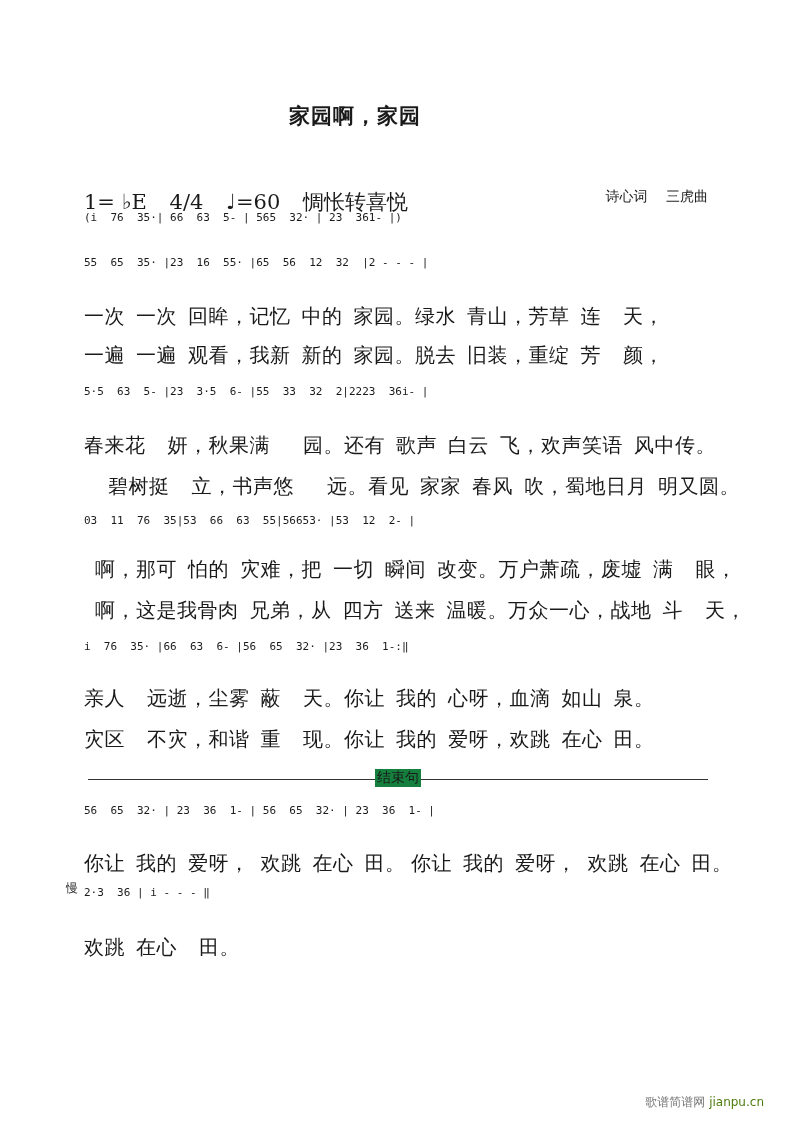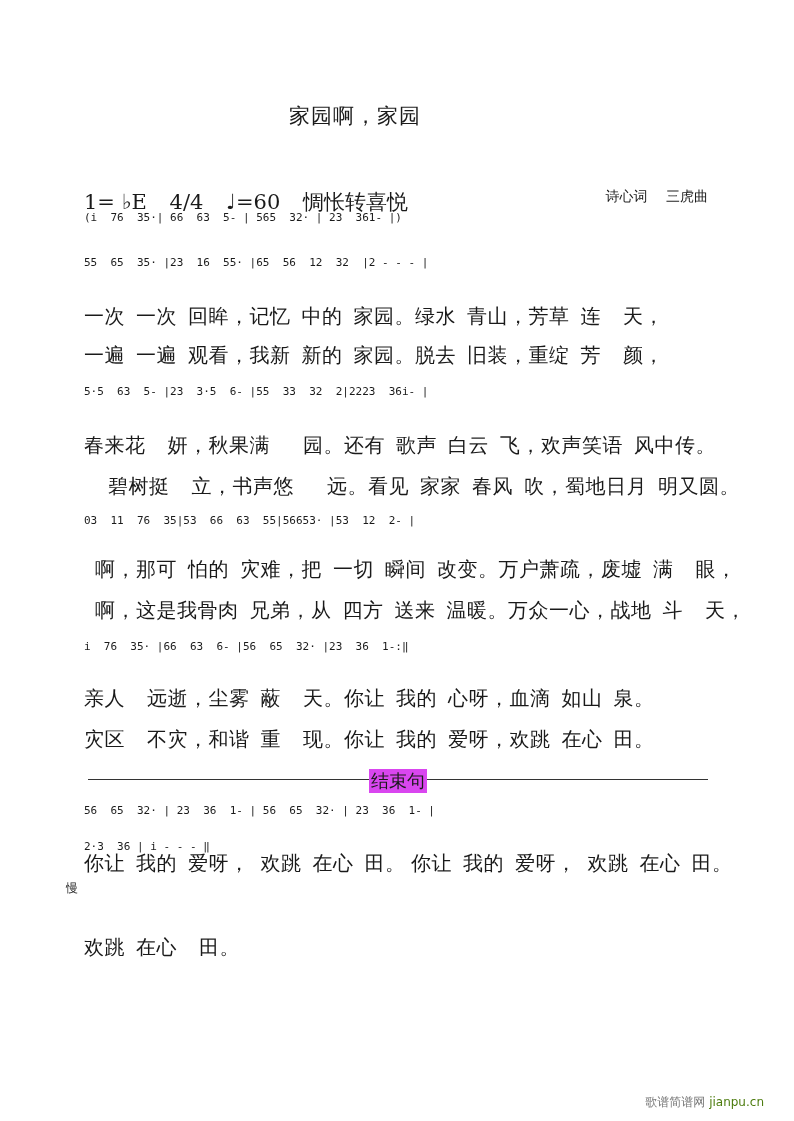--- a/index.html
+++ b/index.html
@@ -1,31 +1,31 @@
 <!DOCTYPE html>
 <html><head>
 <meta charset="utf-8">
 <style>
   html, body { margin:0; padding:0; background:#ffffff; }
   body { width:794px; height:1121px; position:relative; overflow:hidden;
          font-family:"DejaVu Serif","Liberation Serif",serif; color:#1a1a1a; }
   .title { position:absolute; top:102px; left:0; width:710px; text-align:center;
-           font-size:21px; font-weight:normal; letter-spacing:1px; }
+           font-size:21px; font-weight:bold; letter-spacing:1px; }
   .meta { position:absolute; top:188px; left:84px; font-size:21px; }
   .meta span { margin-right:16px; }
   .authors { position:absolute; top:188px; right:86px; font-size:14px; }
   .authors span { margin-left:14px; }
   .row { position:absolute; left:84px; width:630px; white-space:pre;
          font-family:"DejaVu Sans Mono","Liberation Mono",monospace; }
   .notes { font-size:11px; text-decoration:none; }
   .lyric { font-size:20px; font-family:Liberation Serif, serif; white-space:pre; letter-spacing:0.5px; }
   .bracket { position:absolute; top:779px; left:88px; width:620px; height:10px; }
   .bracket .line { position:absolute; top:0; left:0; right:0; border-top:1px solid #333; }
   .bracket .label { position:absolute; top:-10px; left:50%; transform:translateX(-50%);
-                    background:#d946ef; padding:0 2px; font-size:18px;
+                    background:#15803d; padding:0 2px; font-size:14px;
                     font-family:"DejaVu Sans","Liberation Sans",sans-serif; }
   .slow { position:absolute; left:66px; top:882px; font-size:12px; width:12px; line-height:12px;
           font-family:"DejaVu Sans","Liberation Sans",sans-serif; }
   .watermark { position:absolute; right:30px; top:1094px; font-size:12px; color:#777;
                font-family:"DejaVu Sans","Liberation Sans",sans-serif; }
   .watermark .url { color:#4d7c0f; }
 </style>
 </head>
 <body>
 
@@ -52,21 +52,21 @@
     <div class="row lyric" style="top: 432px;">春来花    妍，秋果满      园。还有  歌声  白云  飞，欢声笑语  风中传。</div>
     <div class="row lyric" style="top: 473px; margin-left: 24px;">碧树挺    立，书声悠      远。看见  家家  春风  吹，蜀地日月  明又圆。</div>
     <div class="row notes" style="top: 514px;">03  11  76  35|53  66  63  55|56653· |53  12  2- |</div>
     <div class="row lyric" style="top: 556px;">  啊，那可  怕的  灾难，把  一切  瞬间  改变。万户萧疏，废墟  满    眼，</div>
     <div class="row lyric" style="top: 597px;">  啊，这是我骨肉  兄弟，从  四方  送来  温暖。万众一心，战地  斗    天，</div>
     <div class="row notes" style="top: 640px;">i  76  35· |66  63  6- |56  65  32· |23  36  1-:‖</div>
     <div class="row lyric" style="top: 685px;">亲人    远逝，尘雾  蔽    天。你让  我的  心呀，血滴  如山  泉。</div>
     <div class="row lyric" style="top: 726px;">灾区    不灾，和谐  重    现。你让  我的  爱呀，欢跳  在心  田。</div>
     <div class="row notes" style="top: 804px;">56  65  32· | 23  36  1- | 56  65  32· | 23  36  1- |</div>
     <div class="row lyric" style="top: 850px;">你让  我的  爱呀，  欢跳  在心  田。 你让  我的  爱呀，  欢跳  在心  田。</div>
-    <div class="row notes" style="top: 840px;">2·3  36 | i - - - ‖</div>
+    <div class="row notes" style="top: 886px;">2·3  36 | i - - - ‖</div>
     <div class="row lyric" style="top: 934px;">欢跳  在心    田。</div>
   </div>
 
 <div class="bracket">
   <div class="line"></div>
   <div class="label">结束句</div>
 </div>
 
 <div class="slow">慢</div>
 

